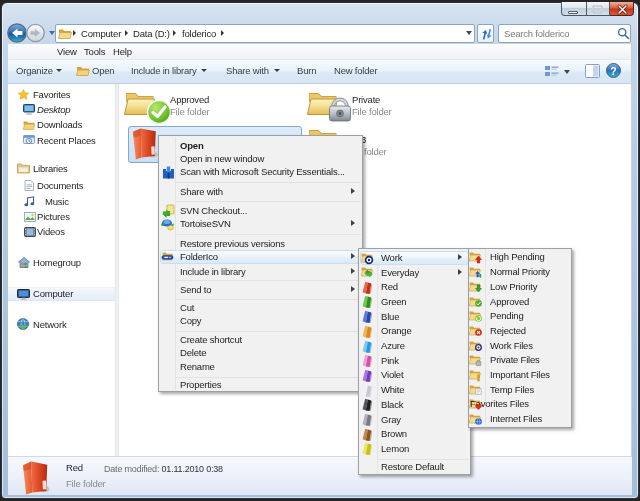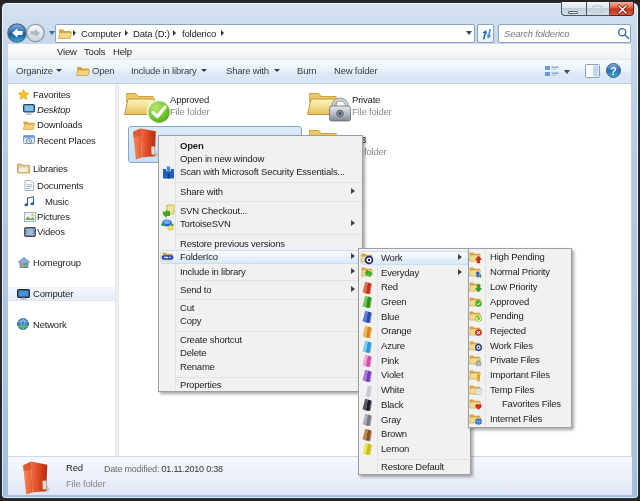--- a/index.html
+++ b/index.html
@@ -75,21 +75,21 @@
 <div class="arr" style="left:466px;top:31px;border-left:3.5px solid transparent;border-right:3.5px solid transparent;border-top:4px solid #3a4a5a;border-bottom:none;"></div>
 
 <div style="left:477px;top:24px;width:17px;height:19px;border:1px solid #8ea4ba;border-radius:2px;
   background:linear-gradient(180deg,#fdfeff,#e8f1f8);"></div>
 <svg style="left:480px;top:28px;" width="12" height="12" viewBox="0 0 12 12">
   <path d="M4.2 11.5 L4.2 5.5 L2.2 5.5 L5 1.8 L7 5.5 L5.8 5.5 L5.8 11.5 Z" fill="#2a6ab8" transform="rotate(14 5 6)"></path>
   <path d="M7.8 0.5 L7.8 6.5 L9.8 6.5 L7 10.2 L5 6.5 L6.2 6.5 L6.2 0.5 Z" fill="#4a8ad0" transform="rotate(14 7 6) translate(2,0)"></path>
 </svg>
 
 <div style="left:498px;top:24px;width:133px;height:19px;background:#fff;border:1px solid #8ea4ba;border-radius:2px;"></div>
-<span class="t" style="left:504px;top:27px;font-style:italic;color:#7c7c7c;">Search folderico</span>
+<span class="t" style="left:504px;top:27px;color:#7c7c7c;">Search folderico</span>
 <svg style="left:617px;top:27px;" width="13" height="13" viewBox="0 0 13 13">
  <circle cx="5.2" cy="5.2" r="3.6" fill="none" stroke="#3b6ea5" stroke-width="1.4"></circle>
  <path d="M8 8 L11.5 11.5" stroke="#3b6ea5" stroke-width="1.6" stroke-linecap="round"></path>
 </svg>
 
 <div style="left:8px;top:44px;width:624px;height:16px;
  background:linear-gradient(180deg,#fcfdfd,#eef1f4);border-bottom:1px solid #e6e9ec;"></div>
 <span class="t" style="left:12px;top:45px;margin-top:18px;">File</span>
 <span class="t" style="left:34px;top:45px;margin-top:18px;">Edit</span>
 <span class="t" style="left:57px;top:45px;">View</span>
@@ -585,21 +585,21 @@
     <path d="M2.2 2.5 H5.8 M2.2 4 H5.8 M2.2 5.5 H4.5" stroke="#b0b0b8" stroke-width="0.5"></path>
   </svg>
 <span class="t" style="left:490px;top:382.6999999999999px;color:#1c1c1c;z-index:31;">Temp Files</span>
 <svg style="left:469px;top:398.39999999999986px;z-index:31;" width="12" height="11" viewBox="0 0 12 11">
  <path d="M0.5 1.5 L4 1.5 L5.2 2.8 L11 2.8 L11 4.5 L0.5 4.5 Z" fill="#d8a33c"></path>
  <path d="M0.3 10 L1.6 4 L11.4 4 L10.1 10 Z" fill="#f3dc8c" stroke="#cda551" stroke-width="0.7"></path>
   </svg>
 <svg style="left:474.5px;top:402.89999999999986px;z-index:32;" width="7" height="7" viewBox="0 0 8 8">
     <path d="M4 7.5 C-1.5 4 0.8 0 4 2.2 C7.2 0 9.5 4 4 7.5 Z" fill="#e02820" stroke="#900800" stroke-width="0.4"></path>
   </svg>
-<span class="t" style="left:502px;top:397.39999999999986px;color:#1c1c1c;z-index:31;">Favorites Files</span>
+<span class="t" style="left:470px;top:397.39999999999986px;color:#1c1c1c;z-index:31;">Favorites Files</span>
 <svg style="left:469px;top:413.09999999999985px;z-index:31;" width="12" height="11" viewBox="0 0 12 11">
  <path d="M0.5 1.5 L4 1.5 L5.2 2.8 L11 2.8 L11 4.5 L0.5 4.5 Z" fill="#d8a33c"></path>
  <path d="M0.3 10 L1.6 4 L11.4 4 L10.1 10 Z" fill="#f3dc8c" stroke="#cda551" stroke-width="0.7"></path>
   </svg>
 <svg style="left:474.5px;top:417.59999999999985px;z-index:32;" width="7" height="7" viewBox="0 0 8 8">
     <circle cx="4" cy="4" r="3.8" fill="#2868d0"></circle>
     <path d="M0.5 4 H7.5 M4 0.3 C2 2 2 6 4 7.7 M4 0.3 C6 2 6 6 4 7.7" stroke="#a8d0f0" stroke-width="0.6" fill="none"></path>
   </svg>
 <span class="t" style="left:490px;top:412.09999999999985px;color:#1c1c1c;z-index:31;">Internet Files</span>
 </body></html>

